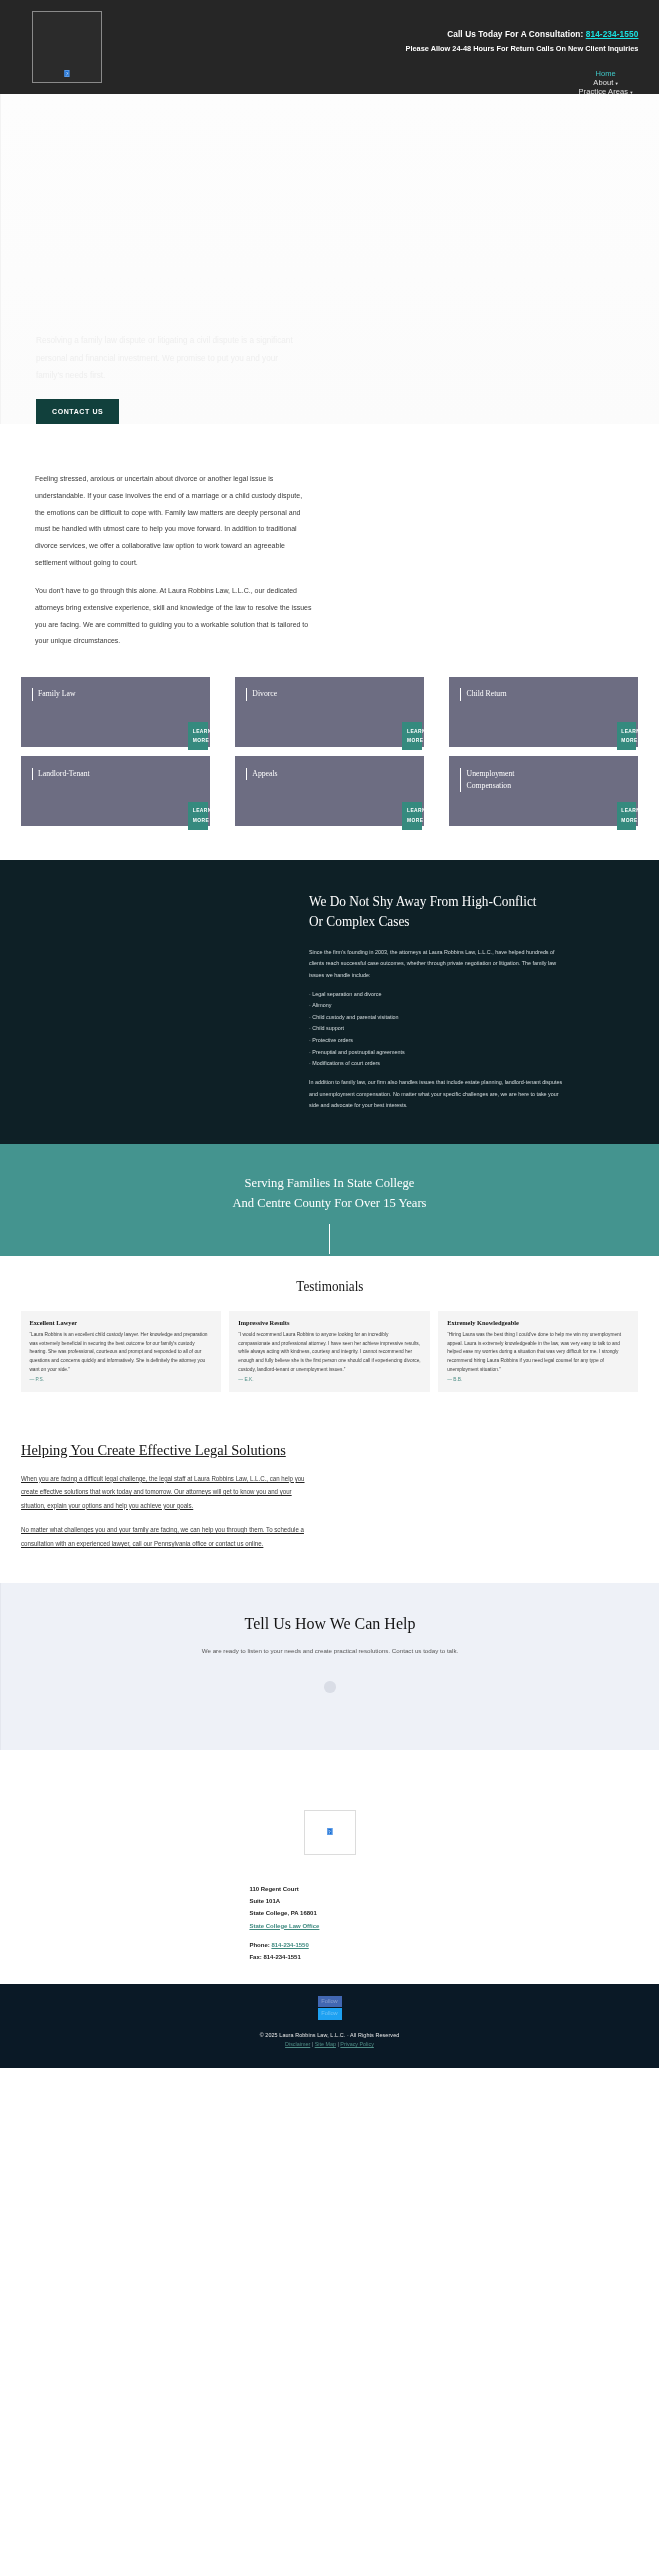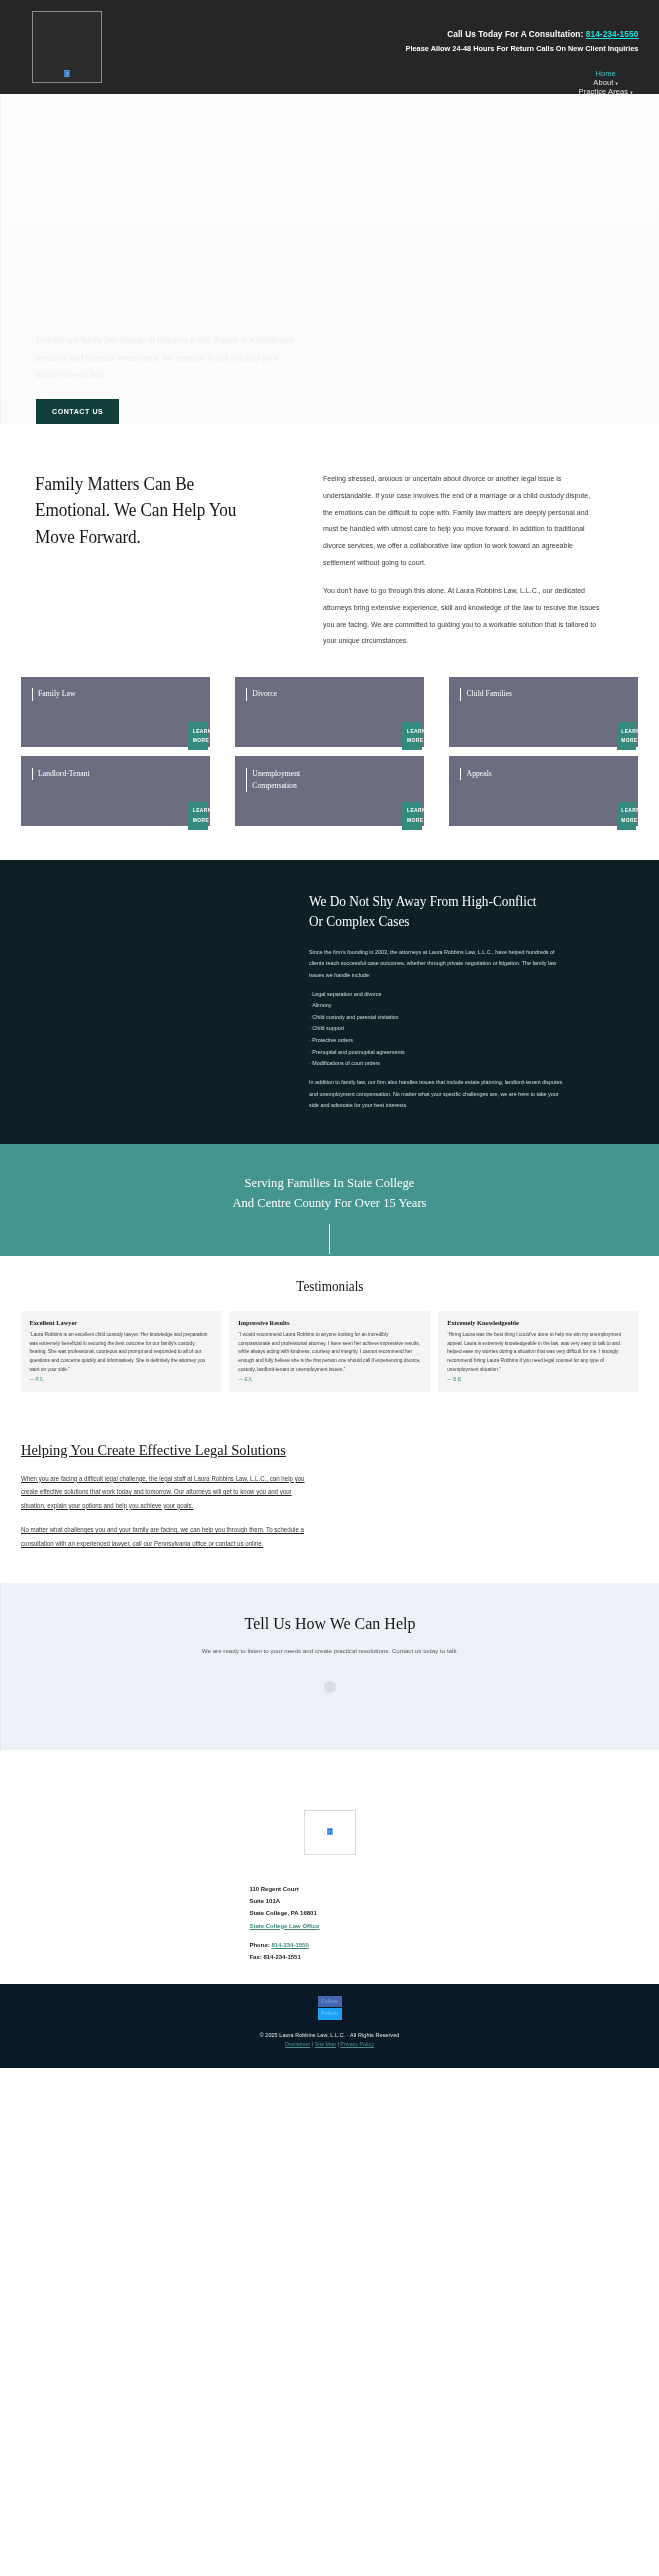--- a/index.html
+++ b/index.html
@@ -437,23 +437,20 @@
   </header>
 
   <section class="hero">
     <div class="hero-inner">
       <div class="hero-sub">Resolving a family law dispute or litigating a civil dispute is a significant personal and financial investment. We promise to put you and your family's needs first.</div>
       <button class="btn-contact">CONTACT US</button>
     </div>
   </section>
 
   <section class="section-intro">
-    <div class="intro-left">
-      <h2 class="serif-head">Family Matters Can Be Emotional. We Can Help You Move Forward.</h2>
-    </div>
     <div class="intro-right body-copy">
       <p>Feeling stressed, anxious or uncertain about divorce or another legal issue is understandable. If your case involves the end of a marriage or a child custody dispute, the emotions can be difficult to cope with. Family law matters are deeply personal and must be handled with utmost care to help you move forward. In addition to traditional divorce services, we offer a collaborative law option to work toward an agreeable settlement without going to court.</p>
       <p>You don't have to go through this alone. At Laura Robbins Law, L.L.C., our dedicated attorneys bring extensive experience, skill and knowledge of the law to resolve the issues you are facing. We are committed to guiding you to a workable solution that is tailored to your unique circumstances.</p>
     </div>
   </section>
 
   <section class="cards-area">
     <div class="cards-row">
       <div class="pcard">
         <div class="pcard-title">Family Law</div>
@@ -463,44 +460,44 @@
         </div>
       </div>
       <div class="pcard">
         <div class="pcard-title">Divorce</div>
         <div class="learn-more">
           <span>LEARN</span><br>
           <span>MORE</span>
         </div>
       </div>
       <div class="pcard">
-        <div class="pcard-title">Child Families</div>
+        <div class="pcard-title">Child Return</div>
         <div class="learn-more">
           <span>LEARN</span><br>
           <span>MORE</span>
         </div>
       </div>
     </div>
     <div class="cards-row">
       <div class="pcard">
         <div class="pcard-title">Landlord-Tenant</div>
         <div class="learn-more">
           <span>LEARN</span><br>
           <span>MORE</span>
         </div>
       </div>
       <div class="pcard">
-        <div class="pcard-title">Unemployment Compensation</div>
+        <div class="pcard-title">Appeals</div>
         <div class="learn-more">
           <span>LEARN</span><br>
           <span>MORE</span>
         </div>
       </div>
       <div class="pcard">
-        <div class="pcard-title">Appeals</div>
+        <div class="pcard-title">Unemployment Compensation</div>
         <div class="learn-more">
           <span>LEARN</span><br>
           <span>MORE</span>
         </div>
       </div>
     </div>
   </section>
 
   <section class="dark-section">
     <div class="dark-left"></div>

